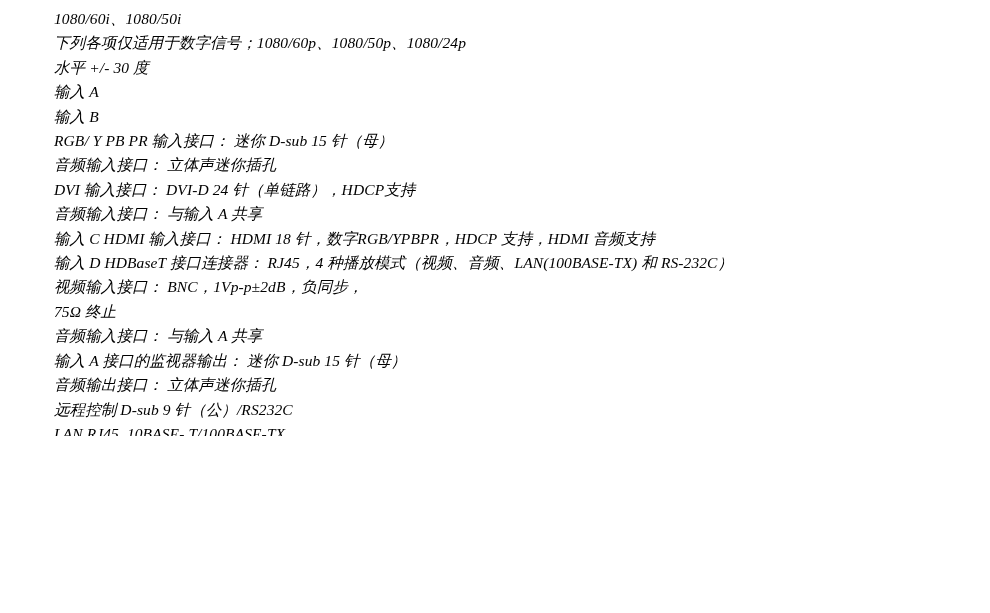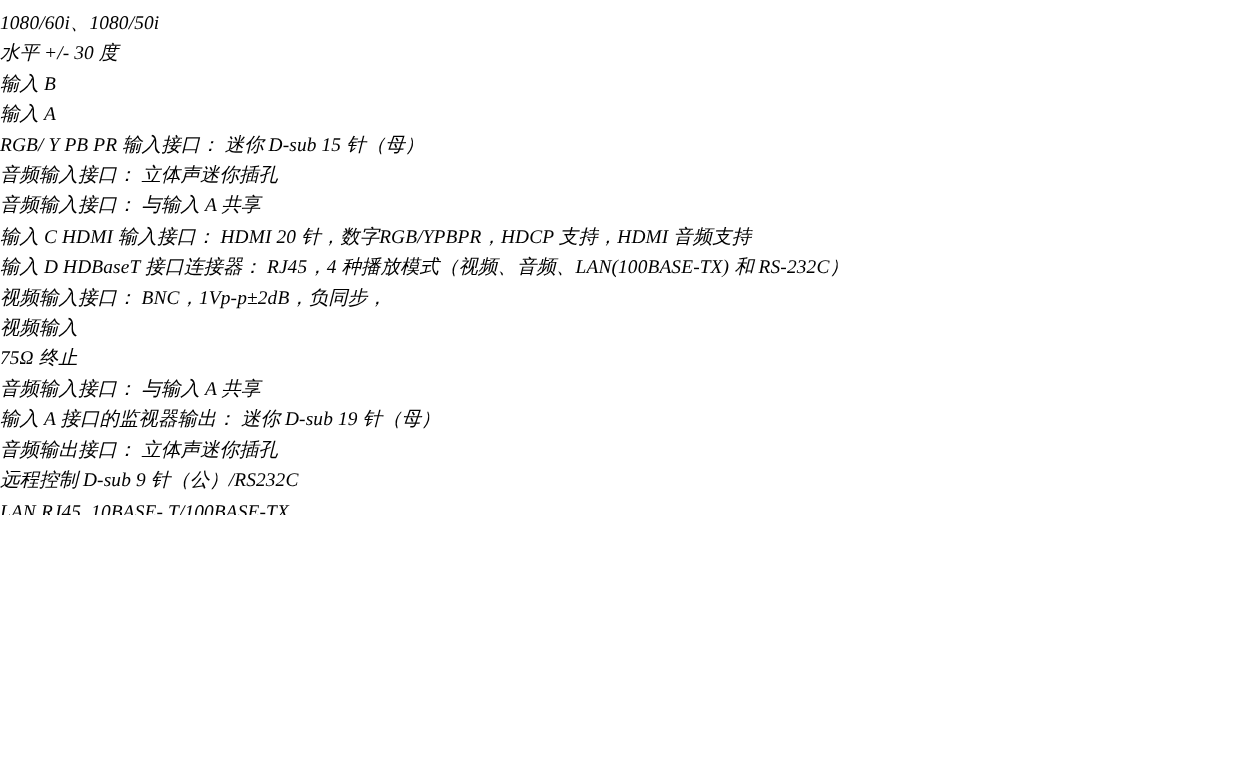--- a/index.html
+++ b/index.html
@@ -21,20 +21,21 @@
     box-sizing: border-box;
     padding: 0 0 0 0;
   }
   .spec-list {
     list-style: none;
     margin: 0;
     padding: 0;
   }
   .spec-line {
     position: relative;
+    padding-left: 54px;
     font-style: italic;
     font-size: 15.5px;
     line-height: 24.4px;
     white-space: nowrap;
     letter-spacing: 0.1px;
     color: #000000;
   }
   
   .spec-line.clipped {
     height: 10px;
@@ -50,30 +51,31 @@
     display: inline-block;
   }
 </style>
 </head>
 <body>
 
 <div class="doc">
   <ul class="spec-list">
     <li class="spec-line clipped"></li>
     <li class="spec-line"><span class="txt">1080/60i、1080/50i</span></li>
+    <li class="spec-line"><span class="txt">下列各项仅适用于数字信号；1080/60p、1080/50p、1080/24p</span></li>
     <li class="spec-line"><span class="txt">水平 +/-  30 度</span></li>
+    <li class="spec-line"><span class="txt">输入 A</span></li>
     <li class="spec-line"><span class="txt">输入 B</span></li>
-    <li class="spec-line"><span class="txt">输入 A</span></li>
     <li class="spec-line"><span class="txt">RGB/ Y PB PR 输入接口： 迷你 D-sub 15 针（母）</span></li>
     <li class="spec-line"><span class="txt">音频输入接口： 立体声迷你插孔</span></li>
+    <li class="spec-line"><span class="txt">DVI 输入接口： DVI-D 24 针（单链路），HDCP支持</span></li>
     <li class="spec-line"><span class="txt">音频输入接口： 与输入 A 共享</span></li>
-    <li class="spec-line"><span class="txt">输入 C      HDMI 输入接口： HDMI 20 针，数字RGB/YPBPR，HDCP 支持，HDMI 音频支持</span></li>
+    <li class="spec-line"><span class="txt">输入 C      HDMI 输入接口： HDMI 18 针，数字RGB/YPBPR，HDCP 支持，HDMI 音频支持</span></li>
     <li class="spec-line"><span class="txt">输入 D     HDBaseT 接口连接器： RJ45，4 种播放模式（视频、音频、LAN(100BASE-TX) 和 RS-232C）</span></li>
     <li class="spec-line"><span class="txt">视频输入接口： BNC，1Vp-p±2dB，负同步，</span></li>
-    <li class="spec-line"><span class="txt">视频输入</span></li>
     <li class="spec-line"><span class="txt">75Ω 终止</span></li>
     <li class="spec-line"><span class="txt">音频输入接口： 与输入 A 共享</span></li>
-    <li class="spec-line"><span class="txt">输入 A 接口的监视器输出： 迷你 D-sub 19 针（母）</span></li>
+    <li class="spec-line"><span class="txt">输入 A 接口的监视器输出： 迷你 D-sub 15 针（母）</span></li>
     <li class="spec-line"><span class="txt">音频输出接口： 立体声迷你插孔</span></li>
     <li class="spec-line"><span class="txt">远程控制   D-sub 9 针（公）/RS232C</span></li>
     <li class="spec-line last"><span class="txt">LAN RJ45, 10BASE- T/100BASE-TX</span></li>
   </ul>
 </div>
 
 </body></html>

